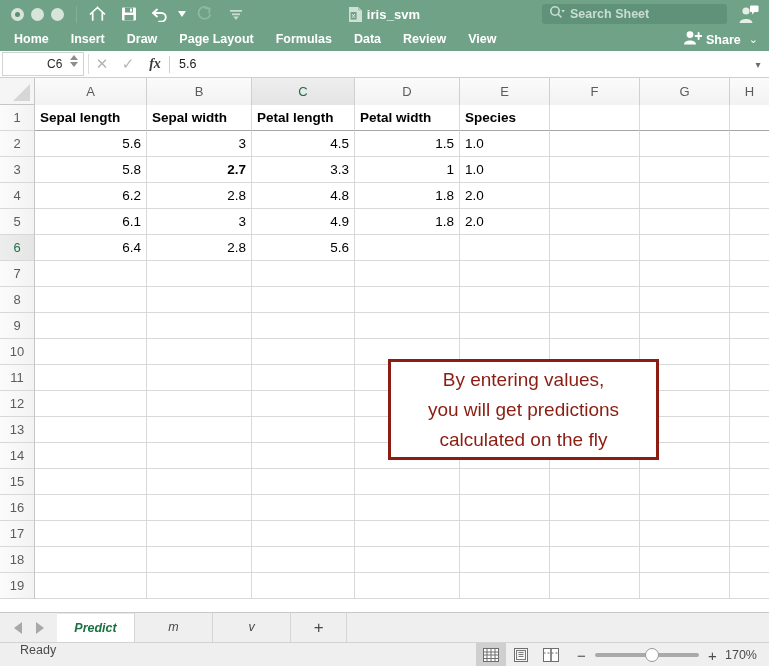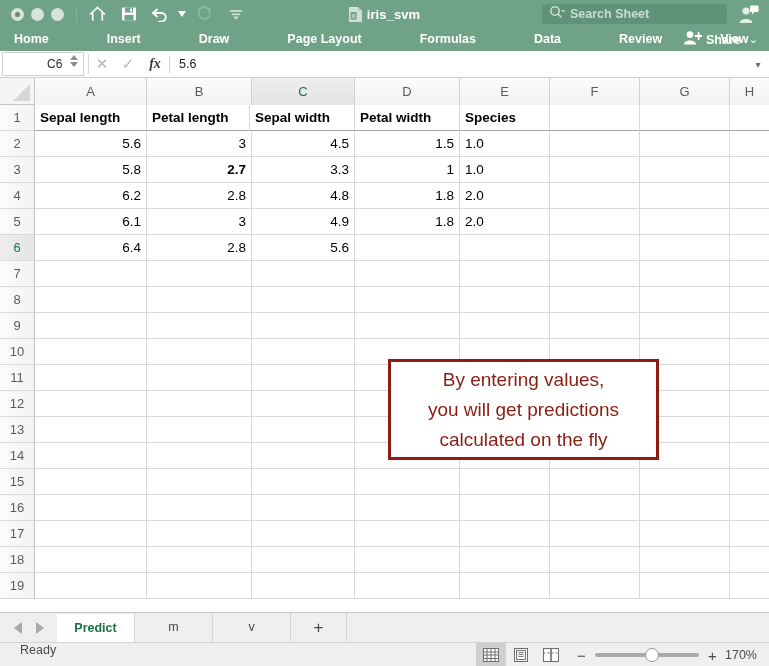--- a/index.html
+++ b/index.html
@@ -45,21 +45,21 @@
   }
   .search-box .ph { color: #c9ddd1; font-size: 12.5px; font-weight: bold; }
   .share-person { position: absolute; right: 8px; top: 4px; width: 26px; height: 21px;
     display: flex; align-items: center; justify-content: center; }
 
   
   .ribbon {
     position: absolute; left: 0; top: 28px; width: 769px; height: 23px;
     background: #70a287; display: flex; align-items: center;
   }
-  .ribbon-tabs { display: flex; align-items: center; gap: 36px; }
+  .ribbon-tabs { display: flex; align-items: center; }
   .rtab {
     color: #ffffff; font-size: 12.5px; font-weight: bold;
     padding: 0 11px; line-height: 23px; white-space: nowrap;
   }
   .rtab:first-child { padding-left: 14px; }
   .share-group {
     position: absolute; right: 6px; top: 0; height: 23px;
     display: flex; align-items: center; gap: 4px;
   }
   .share-group .slabel { color: #ffffff; font-size: 12.5px; font-weight: bold; }
@@ -153,21 +153,21 @@
     text-align: center;
   }
   .callout .line {
     color: #8b1d12; font-size: 19px; line-height: 30px; white-space: nowrap;
   }
 
   
   .tabbar {
     position: absolute; left: 0; top: 612px; width: 769px; height: 30px;
     background: #efefef; border-top: 1px solid #c8c8c8;
-    display: flex; align-items: flex-end;
+    display: flex; align-items: flex-end; font-style: italic;
   }
   .navarrows { display: flex; align-items: center; gap: 14px; padding: 0 13px 8px 14px; }
   .navarrows i { display: block; width: 0; height: 0;
     border-top: 6px solid transparent; border-bottom: 6px solid transparent; }
   .navarrows i.left { border-right: 8px solid #a8a8a8; }
   .navarrows i.right { border-left: 8px solid #a8a8a8; }
   .stab {
     min-width: 78px; height: 29px; line-height: 29px; text-align: center;
     font-size: 12.5px; color: #4a4a4a; padding: 0 16px;
     border-right: 1px solid #d5d5d5; background: #efefef;
@@ -359,22 +359,22 @@
         <div class="rh">14</div>
         <div class="rh">15</div>
         <div class="rh">16</div>
         <div class="rh">17</div>
         <div class="rh">18</div>
         <div class="rh">19</div>
       </div>
     <div class="cells">
         <div class="grow hdr-row">
           <div class="gcell hdr" style="width: 112px;">Sepal length</div>
+          <div class="gcell hdr" style="width: 105px;">Sepal width</div>
           <div class="gcell hdr" style="width: 103px;">Petal length</div>
-          <div class="gcell hdr" style="width: 105px;">Sepal width</div>
           <div class="gcell hdr" style="width: 105px;">Petal width</div>
           <div class="gcell hdr" style="width: 90px;">Species</div>
           <div class="gcell txt" style="width: 90px;"></div>
           <div class="gcell txt" style="width: 90px;"></div>
           <div class="gcell txt" style="width: 40px;"></div>
         </div>
         <div class="grow">
           <div class="gcell num" style="width: 112px;">5.6</div>
           <div class="gcell num" style="width: 105px;">3</div>
           <div class="gcell num" style="width: 103px;">4.5</div>

